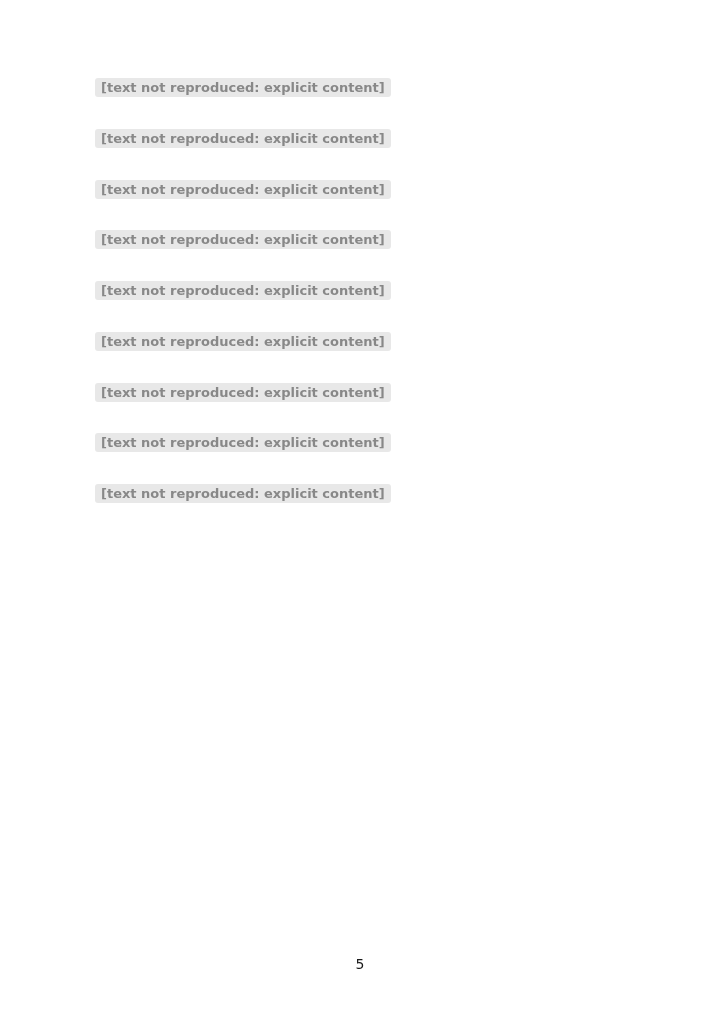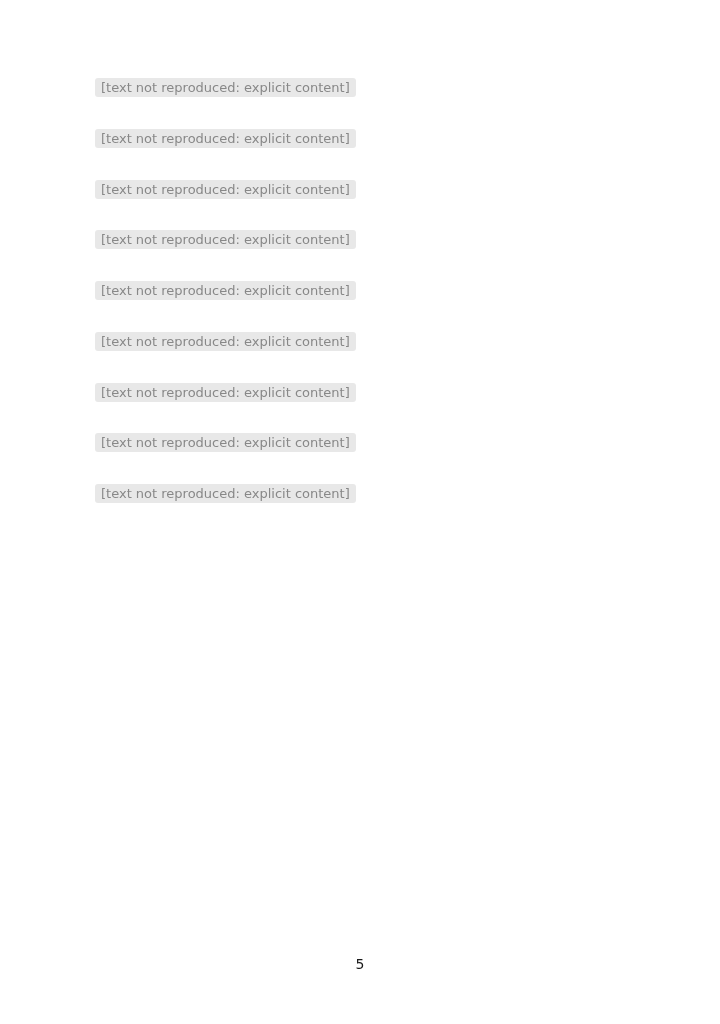--- a/index.html
+++ b/index.html
@@ -1,17 +1,17 @@
 <!DOCTYPE html>
 <html><head>
 <meta charset="utf-8">
 <style>
   body { margin: 0; background: #ffffff; font-family: "DejaVu Sans", sans-serif; }
   .page { width: 720px; height: 1024px; position: relative; background: #fff; }
-  .content { position: absolute; left: 95px; right: 95px; top: 75px; font-size: 15px; line-height: 1.65; color: #1a1a1a; }
+  .content { position: absolute; left: 95px; right: 95px; top: 75px; font-size: 15px; line-height: 1.65; color: #1a1a1a; font-weight: bold; }
   .para { margin-bottom: 26px; }
   .redacted { background: #e8e8e8; color: #888; border-radius: 3px; padding: 2px 6px; font-size: 13px; }
   .page-number { position: absolute; bottom: 52px; left: 0; right: 0; text-align: center; font-size: 14px; color: #1a1a1a; }
 </style>
 </head>
 <body>
 
 <div class="page">
   <div class="content">
     <div class="para"><span class="redacted">[text not reproduced: explicit content]</span></div>

